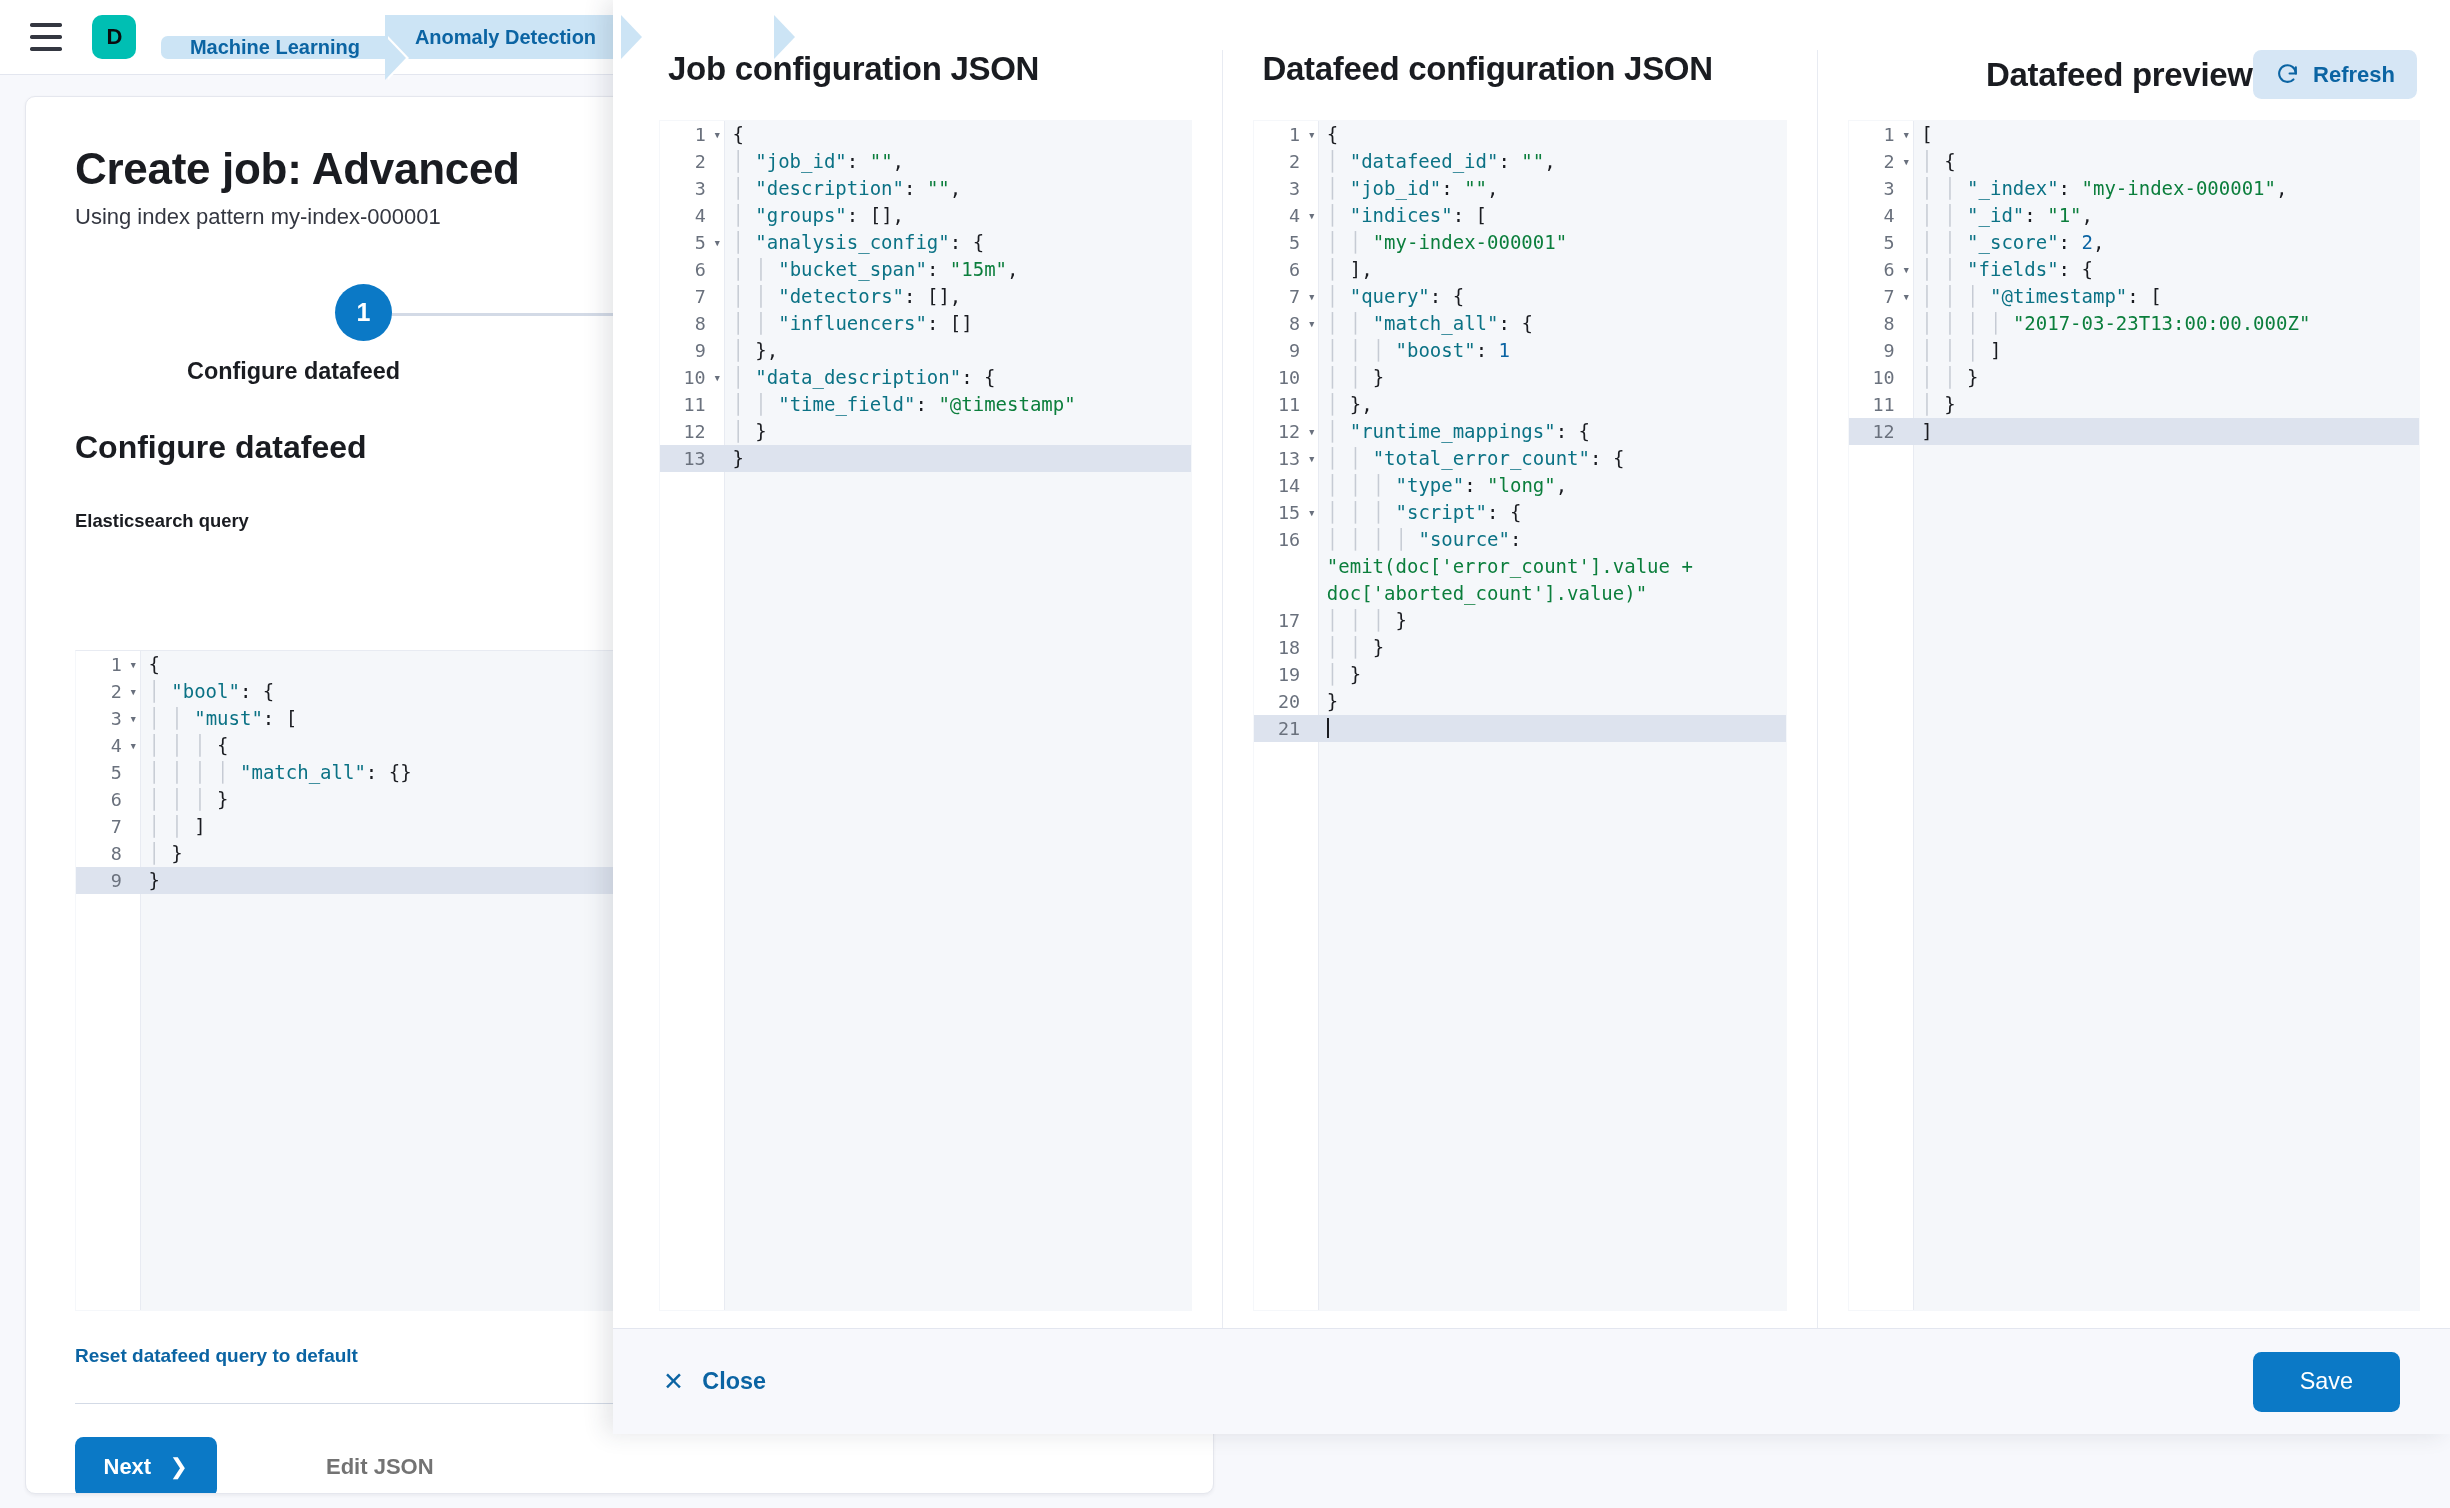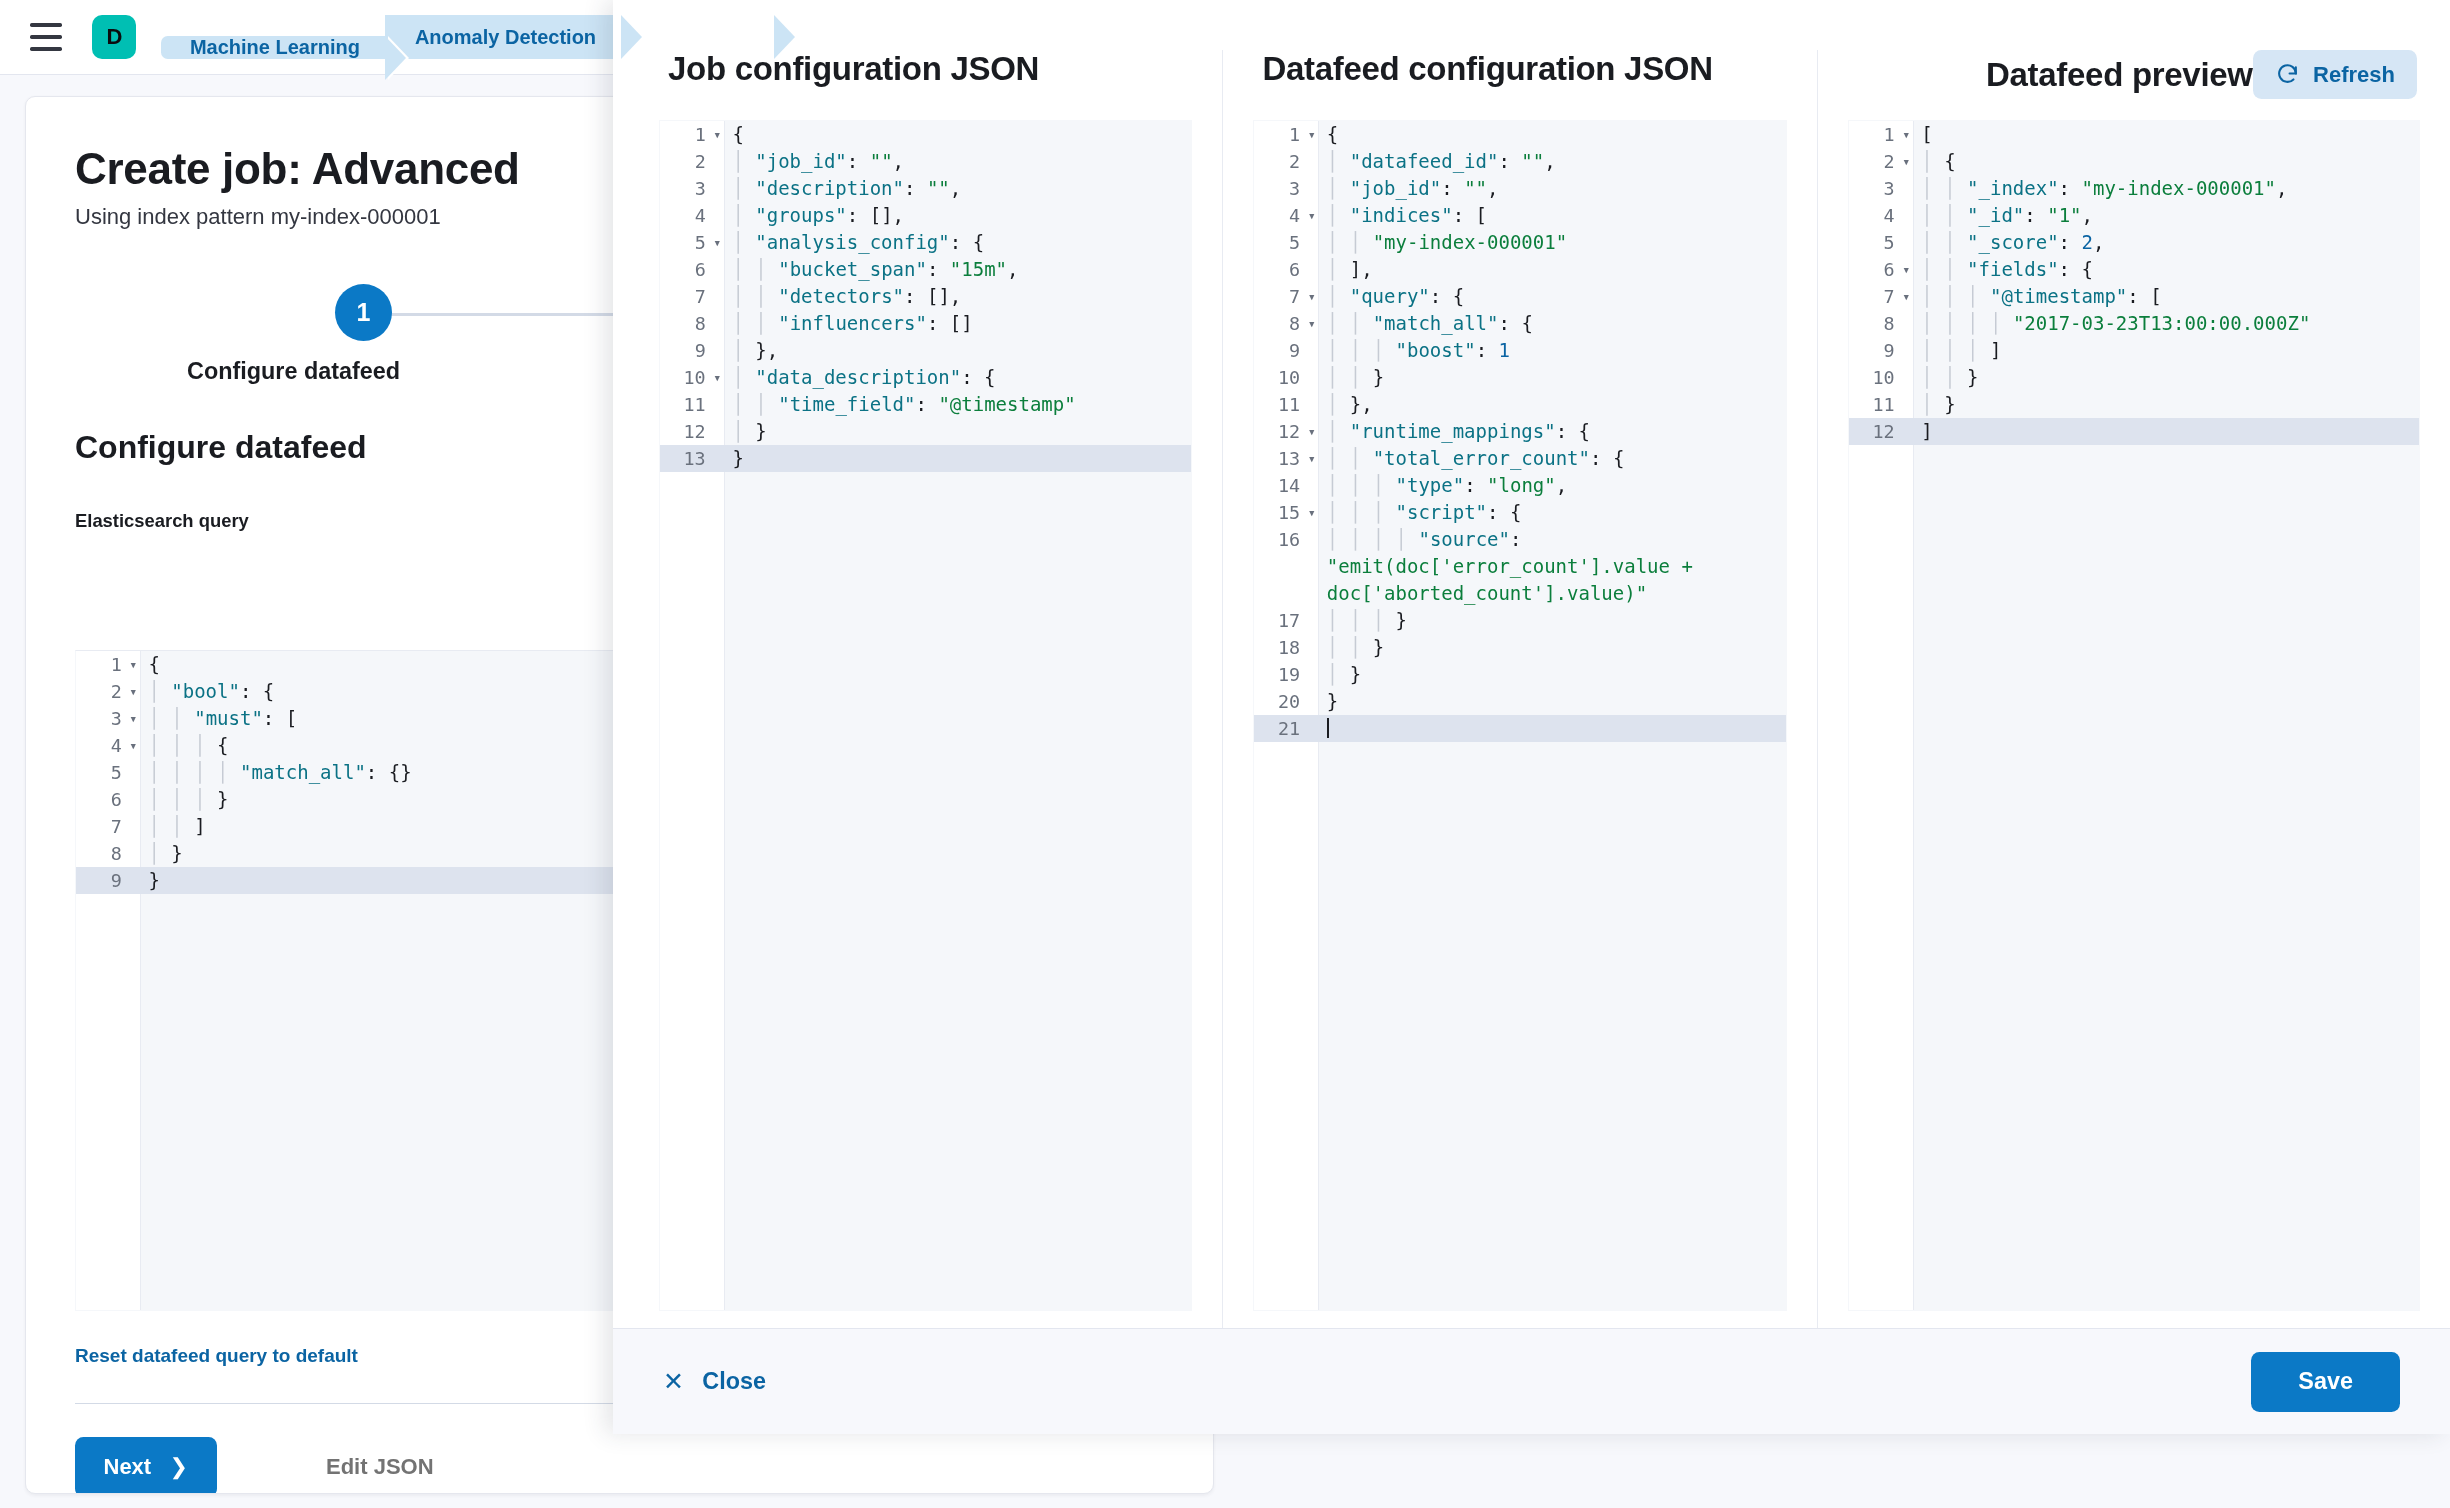--- a/index.html
+++ b/index.html
@@ -188,21 +188,21 @@
   #flyout-footer {
     height: 106px; border-top:0.8px solid #E3E6EF; background:#F7F8FC;
     display:flex; align-items:center; justify-content:space-between;
     padding: 0 50px 0 50px;
   }
   #close-btn { display:flex; align-items:center; gap:18.4px; color:#0B64A3; font-size:23.4px; font-weight:700; cursor:pointer; }
   #close-btn .x { font-size:25px; font-weight:400; color:#0B64A3; }
   #save-btn {
     background:#0B79C6; color:#fff; border-radius:8.4px;
     height:60px; padding:0 47px; display:flex; align-items:center;
-    font-size:23.4px; font-weight:700; cursor:pointer;
+    font-size:23.4px; font-weight:400; cursor:pointer;
   }
 </style>
 </head>
 <body>
 
 <div id="chrome-bar">
   <div id="hamburger">
       <i></i>
       <i></i>
       <i></i>

